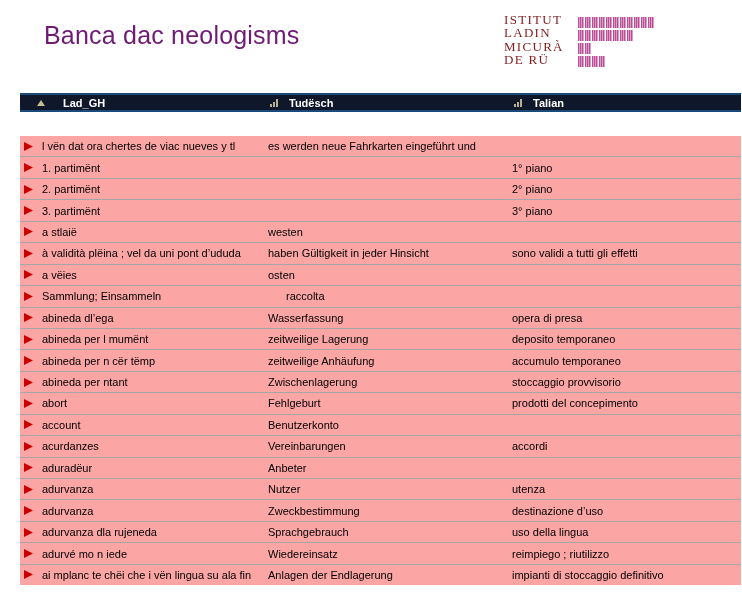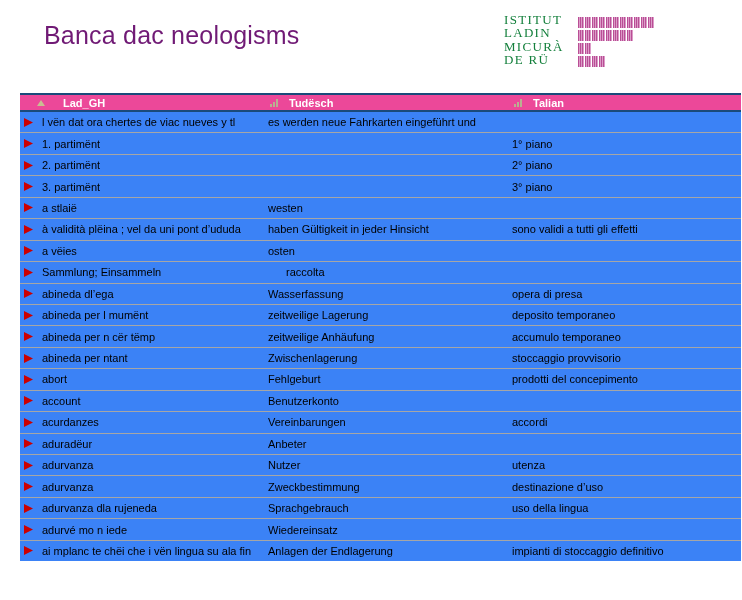--- a/index.html
+++ b/index.html
@@ -8,48 +8,48 @@
     font-family:"Liberation Sans", sans-serif;overflow:hidden;
   }
   .page-title{
     position:absolute;left:44px;top:21px;font-size:25px;color:#701a75;
     letter-spacing:0.2px;white-space:nowrap;
   }
   
   .logo{position:absolute;left:504px;top:13px;display:flex;}
   .logo-text{
     font-family:"Liberation Serif", serif;font-size:13px;line-height:13.4px;
-    letter-spacing:1.3px;color:#15803d;white-space:nowrap;
+    letter-spacing:1.3px;color:#7f1d1d;white-space:nowrap;
   }
   .logo-blocks{position:absolute;left:74px;top:4px;}
   .logo-block-row{height:11px;margin-bottom:2px;white-space:nowrap;font-size:0;}
   .logo-block{
     display:inline-block;width:6px;height:11px;margin-right:1px;
     background:repeating-linear-gradient(90deg,#b94e95 0 1px,#dc9cc8 1px 2px);
   }
   
   .table{position:absolute;left:20px;top:93px;width:721px;}
   .thead{
     display:flex;align-items:center;height:19px;box-sizing:border-box;
-    background:#ec4899;border-top:2px solid #1a4a7a;border-bottom:2px solid #1a4a7a;
+    background:#0f172a;border-top:2px solid #1a4a7a;border-bottom:2px solid #1a4a7a;
     color:#ffffff;font-size:11px;font-weight:bold;
   }
   .th{display:flex;align-items:center;box-sizing:border-box;}
   .th1{width:248px;}
   .th2{width:244px;}
   .th3{flex:1;}
   .sort-tri{
     width:0;height:0;margin-left:17px;
     border-left:4px solid transparent;border-right:4px solid transparent;
     border-bottom:6px solid #c9bd92;
   }
   .th1 .col-label{margin-left:18px;}
   .bars-icon{margin-left:2px;display:flex;align-items:flex-end;}
   .th2 .col-label,.th3 .col-label{margin-left:10px;}
-  .tbody{background:#3b82f6;}
+  .tbody{background:#fca5a5;margin-top:24px;}
   .row{
     display:flex;align-items:center;height:20.45px;
     border-bottom:1px solid #a6a6a6;font-size:11px;color:#000;
   }
   .row:last-child{border-bottom:none;}
   .arrow{width:9px;margin-left:4px;margin-right:9px;display:flex;align-items:center;}
   .cell{white-space:nowrap;overflow:hidden;box-sizing:border-box;}
   .c1{width:226px;}
   .c2{width:244px;}
   .c3{flex:1;}
@@ -292,20 +292,21 @@
         <span class="cell c3">uso della lingua</span>
       </div>
       <div class="row">
         <span class="arrow">
           <svg width="9" height="9" viewBox="0 0 9 9">
             <polygon points="0,0 9,4.5 0,9" fill="#cc0000"></polygon>
           </svg>
         </span>
         <span class="cell c1">adurvé mo n iede</span>
         <span class="cell c2">Wiedereinsatz</span>
+        <span class="cell c3">reimpiego ; riutilizzo</span>
       </div>
       <div class="row">
         <span class="arrow">
           <svg width="9" height="9" viewBox="0 0 9 9">
             <polygon points="0,0 9,4.5 0,9" fill="#cc0000"></polygon>
           </svg>
         </span>
         <span class="cell c1">ai mplanc te chëi che i vën lingua su ala fin</span>
         <span class="cell c2">Anlagen der Endlagerung</span>
         <span class="cell c3">impianti di stoccaggio definitivo</span>

